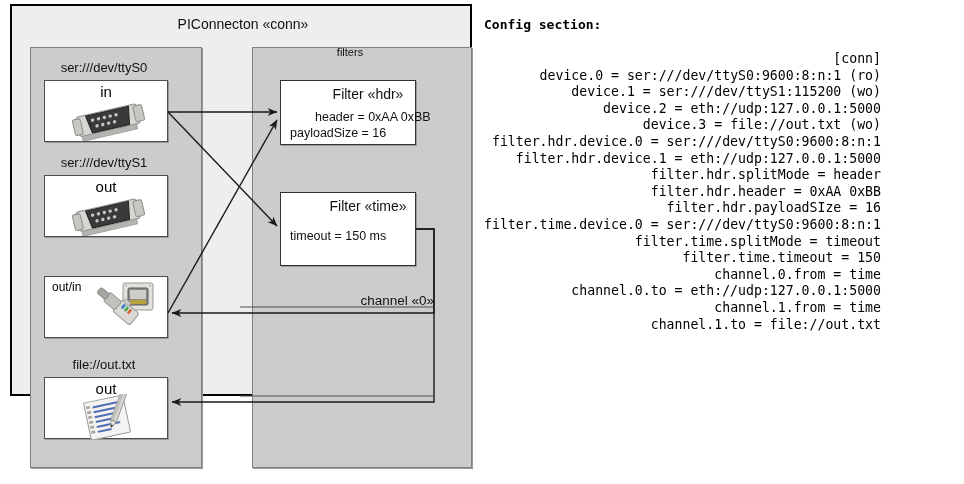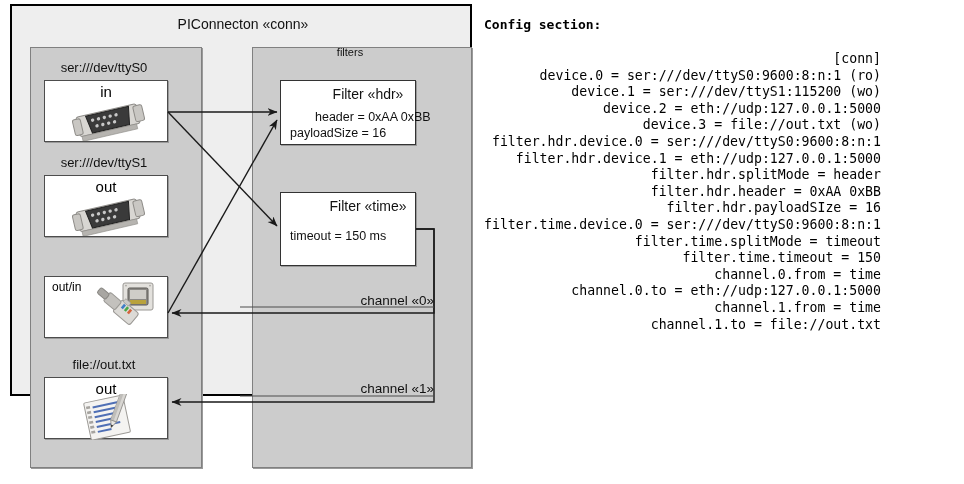--- a/index.html
+++ b/index.html
@@ -212,21 +212,20 @@
     <div class="filter-prop" style="top:29px;margin-left:25px;">header = 0xAA 0xBB</div>
     <div class="filter-prop" style="top:45px;">payloadSize = 16</div>
   </div>
 
   <div class="filter-card" style="left:280px;top:192px;width:136px;height:74px;">
     <div class="filter-title">Filter «time»</div>
     <div class="filter-prop" style="top:36px;">timeout = 150 ms</div>
   </div>
 
   <div class="channel-label" style="left:250px;top:293px;width:184px;">channel «0»</div>
-  <div class="channel-label" style="left:250px;top:381px;width:184px;">channel «1»</div>
 
   <svg class="overlay">
     <defs>
       <marker id="arrowOpen" markerWidth="11" markerHeight="11" refX="9.5" refY="4" orient="auto" markerUnits="userSpaceOnUse">
         <path d="M0,0 L10,4 L0,8 L3,4 Z" fill="#1a1a1a"></path>
       </marker>
     </defs>
     <g stroke="#1a1a1a" stroke-width="1.4" fill="none">
 
       <path d="M168,112 L277,112" marker-end="url(#arrowOpen)"></path>

